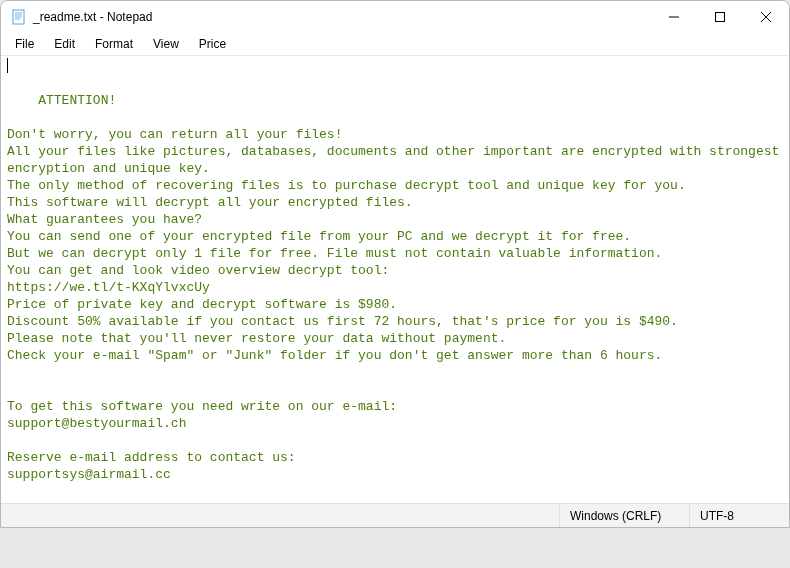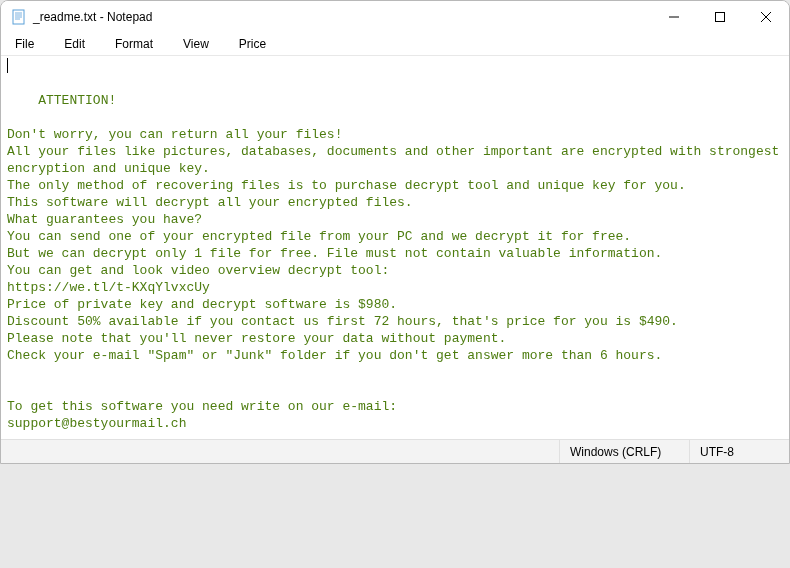--- a/index.html
+++ b/index.html
@@ -5,21 +5,21 @@
     * { margin: 0; padding: 0; box-sizing: border-box; }
     body {
       font-family: "Segoe UI", Tahoma, sans-serif;
       background: #e8e8e8;
       width: 790px;
       height: 568px;
       overflow: hidden;
     }
     .window {
       width: 790px;
-      height: 464px;
+      height: 528px;
       background: #ffffff;
       border: 1px solid #b8b8b8;
       display: flex;
       flex-direction: column;
       border-radius: 8px 8px 0 0;
       overflow: hidden;
     }
     .titlebar {
       height: 32px;
       background: #ffffff;
@@ -57,21 +57,21 @@
       font-size: 10px;
       color: #000;
     }
     .win-ctrl svg { width: 10px; height: 10px; }
     .menubar {
       height: 22px;
       background: #ffffff;
       display: flex;
       align-items: center;
       padding-left: 6px;
-      gap: 14px;
+      gap: 4px;
       font-size: 12px;
       color: #000;
     }
     .menu-item {
       padding: 2px 8px;
       cursor: default;
     }
     .content {
       flex: 1;
       padding: 2px 6px;

